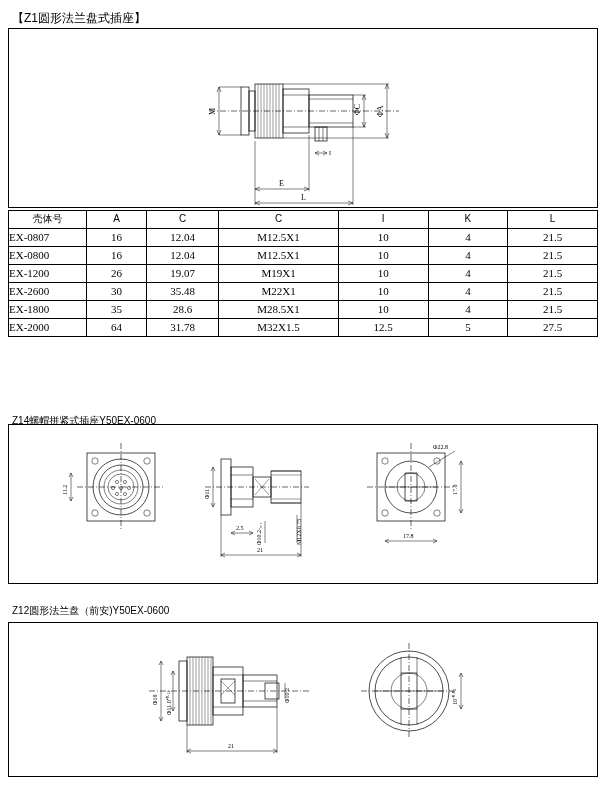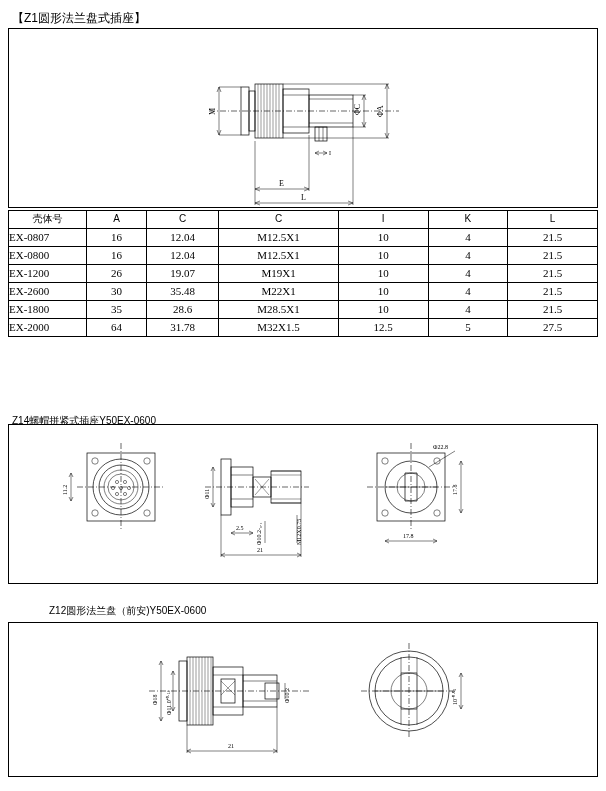--- a/index.html
+++ b/index.html
@@ -2,21 +2,21 @@
 <html><head>
 <meta charset="utf-8">
 <style>
   html,body{margin:0;padding:0;background:#ffffff;}
   body{width:606px;height:791px;font-family:"Liberation Serif",serif;color:#000;position:relative;overflow:hidden;}
   .page{position:relative;width:606px;height:791px;}
 
   .sec-title{font-size:12px;font-family:"Liberation Sans",sans-serif;letter-spacing:0px;}
   #t1{position:absolute;left:12px;top:10px;}
   #t2{position:absolute;left:12px;top:407px;font-size:10px;margin-top:7px;}
-  #t3{position:absolute;left:12px;top:604px;font-size:10px;margin-left:37px;}
+  #t3{position:absolute;left:12px;top:604px;font-size:10px;}
 
   .panel{position:absolute;border:1px solid #000;background:#fff;box-sizing:border-box;}
   #p1{left:8px;top:28px;width:590px;height:180px;}
   #p2{left:8px;top:424px;width:590px;height:160px;}
   #p3{left:8px;top:622px;width:590px;height:155px;}
 
   table.spec{position:absolute;left:8px;top:210px;width:590px;border-collapse:collapse;font-size:11px;}
   table.spec th,table.spec td{border:1px solid #000;text-align:center;padding:1px 0 2px 0;height:14px;line-height:14px;font-weight:normal;font-family:"Liberation Serif",serif;}
   table.spec th{font-family:"Liberation Sans",sans-serif;font-size:10px;}
   table.spec td.first{text-align:left;}

